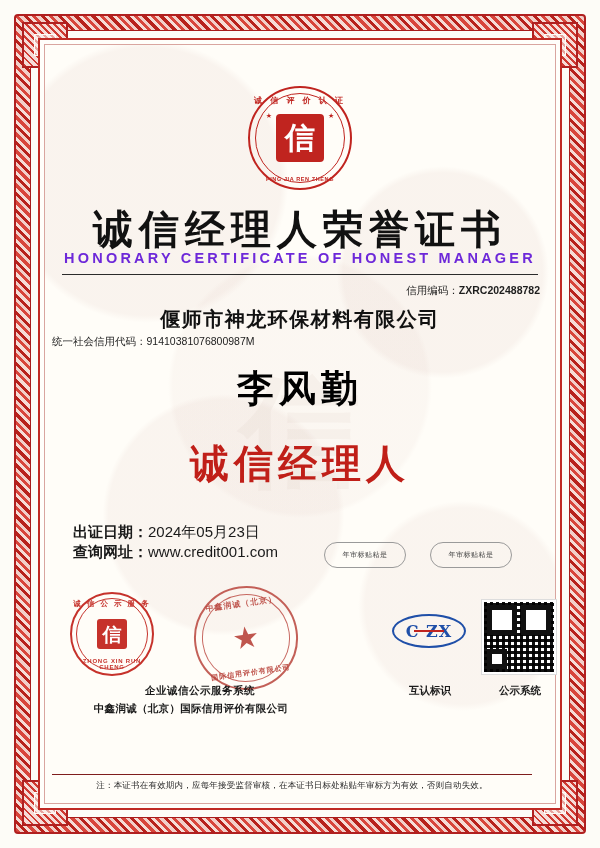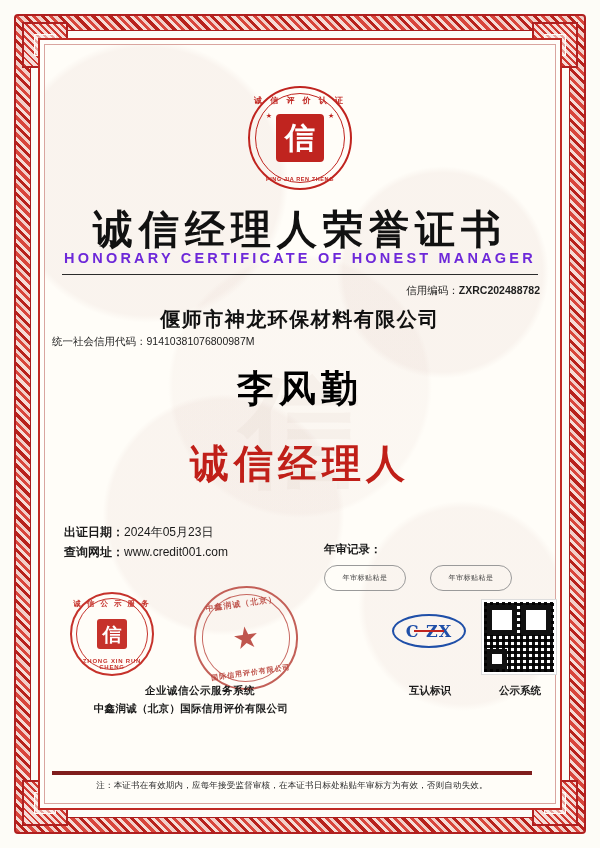--- a/index.html
+++ b/index.html
@@ -208,22 +208,22 @@
     font-family: "DejaVu Serif", serif;
     font-weight: bold;
     font-size: 39px;
     letter-spacing: 5px;
     color: #c01f18;
   }
 
   
   .info {
     position: absolute;
-    left: 12px; top: 470px;
-    font-size: 12px;
+    left: 21px; top: 470px;
+    font-size: 15px;
     color: #1a1a1a;
     line-height: 20px;
   }
   .info .row { white-space: nowrap; }
   .info .lbl { font-weight: bold; }
   .info .site { font-family: Liberation Sans, sans-serif; }
 
   
   .review {
     position: absolute;
@@ -368,21 +368,21 @@
   .cap-mark  { left: 338px; top: 92px;  width: 80px; }
   .cap-pub   { left: 428px; top: 92px;  width: 80px; }
 
   .footnote {
     position: absolute;
     left: 0; right: 16px; bottom: 4px;
     text-align: center;
     font-size: 8.5px;
     color: #2a2a2a;
     letter-spacing: .2px;
-    border-top: 4px solid #7f1d1d;
+    border-top: 1px solid #7f1d1d;
     padding-top: 5px;
   }
   .wm {
     position: absolute;
     left: 50%; top: 300px;
     transform: translateX(-50%);
     font-size: 120px;
     color: rgba(190,150,140,0.07);
     font-family: "DejaVu Serif", serif;
     font-weight: bold;
@@ -435,21 +435,20 @@
     <div class="info">
       <div class="row">
         <span class="lbl">出证日期：</span><span>2024年05月23日</span>
       </div>
       <div class="row">
         <span class="lbl">查询网址：</span><span class="site">www.credit001.com</span>
       </div>
     </div>
 
     <div class="review">
-      <div class="review-label">年审记录：</div>
       <div class="review-boxes">
         <div class="review-box">年审标贴粘是</div>
         <div class="review-box">年审标贴粘是</div>
       </div>
     </div>
 
     <div class="bottom">
 
       <div class="round-seal">
         <div class="r1"></div>

